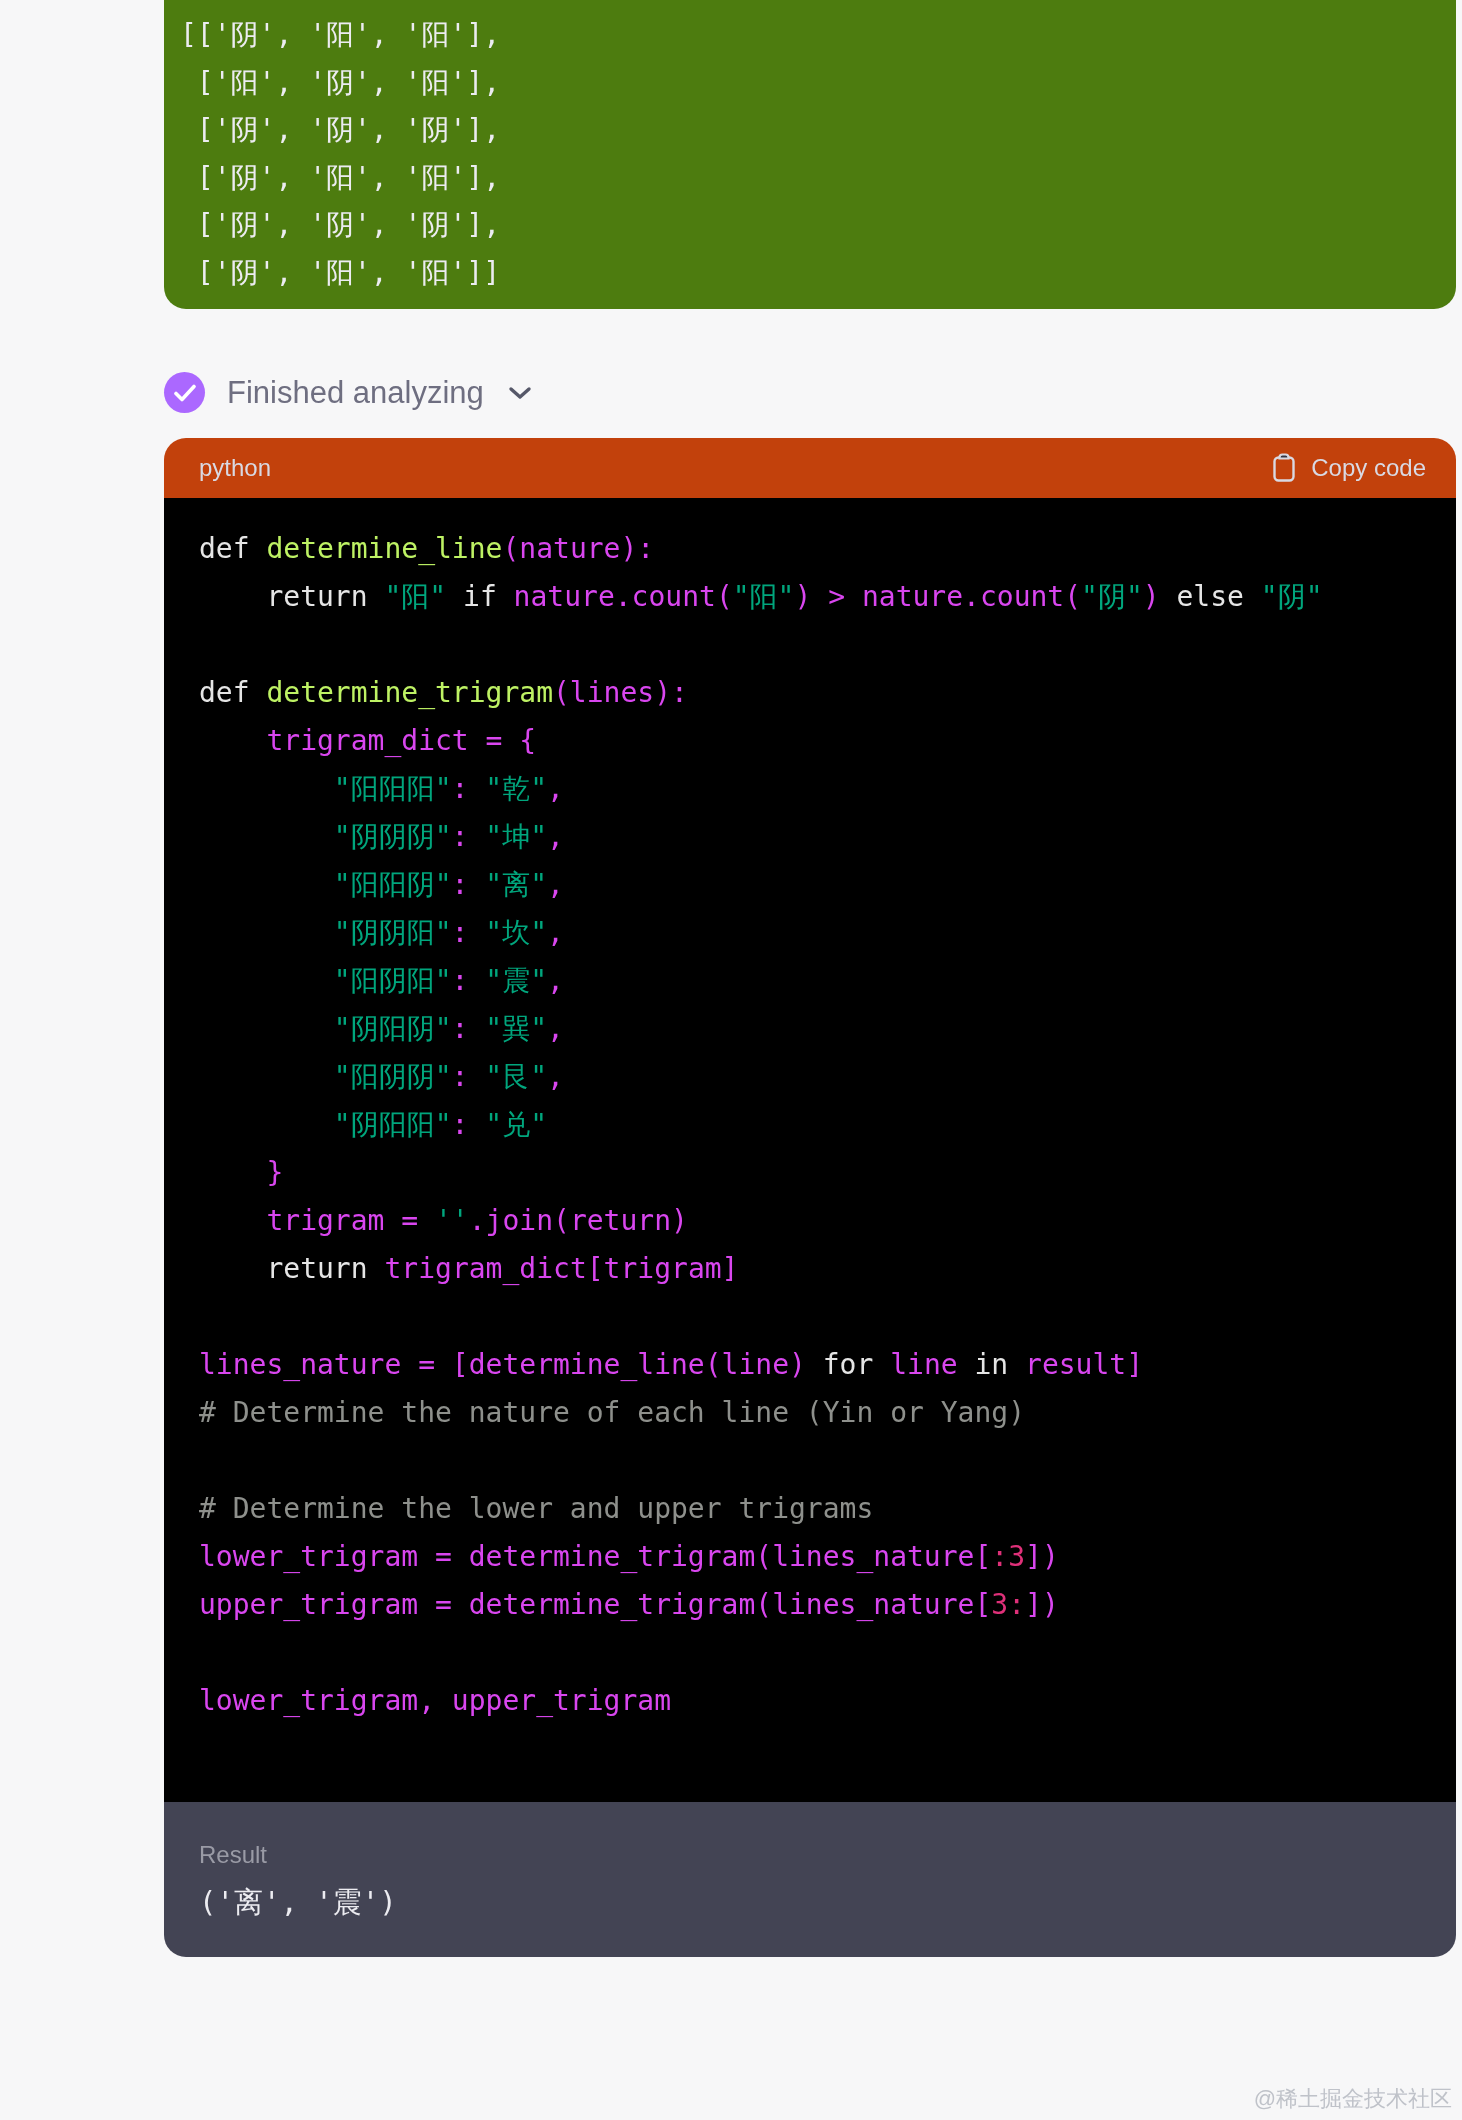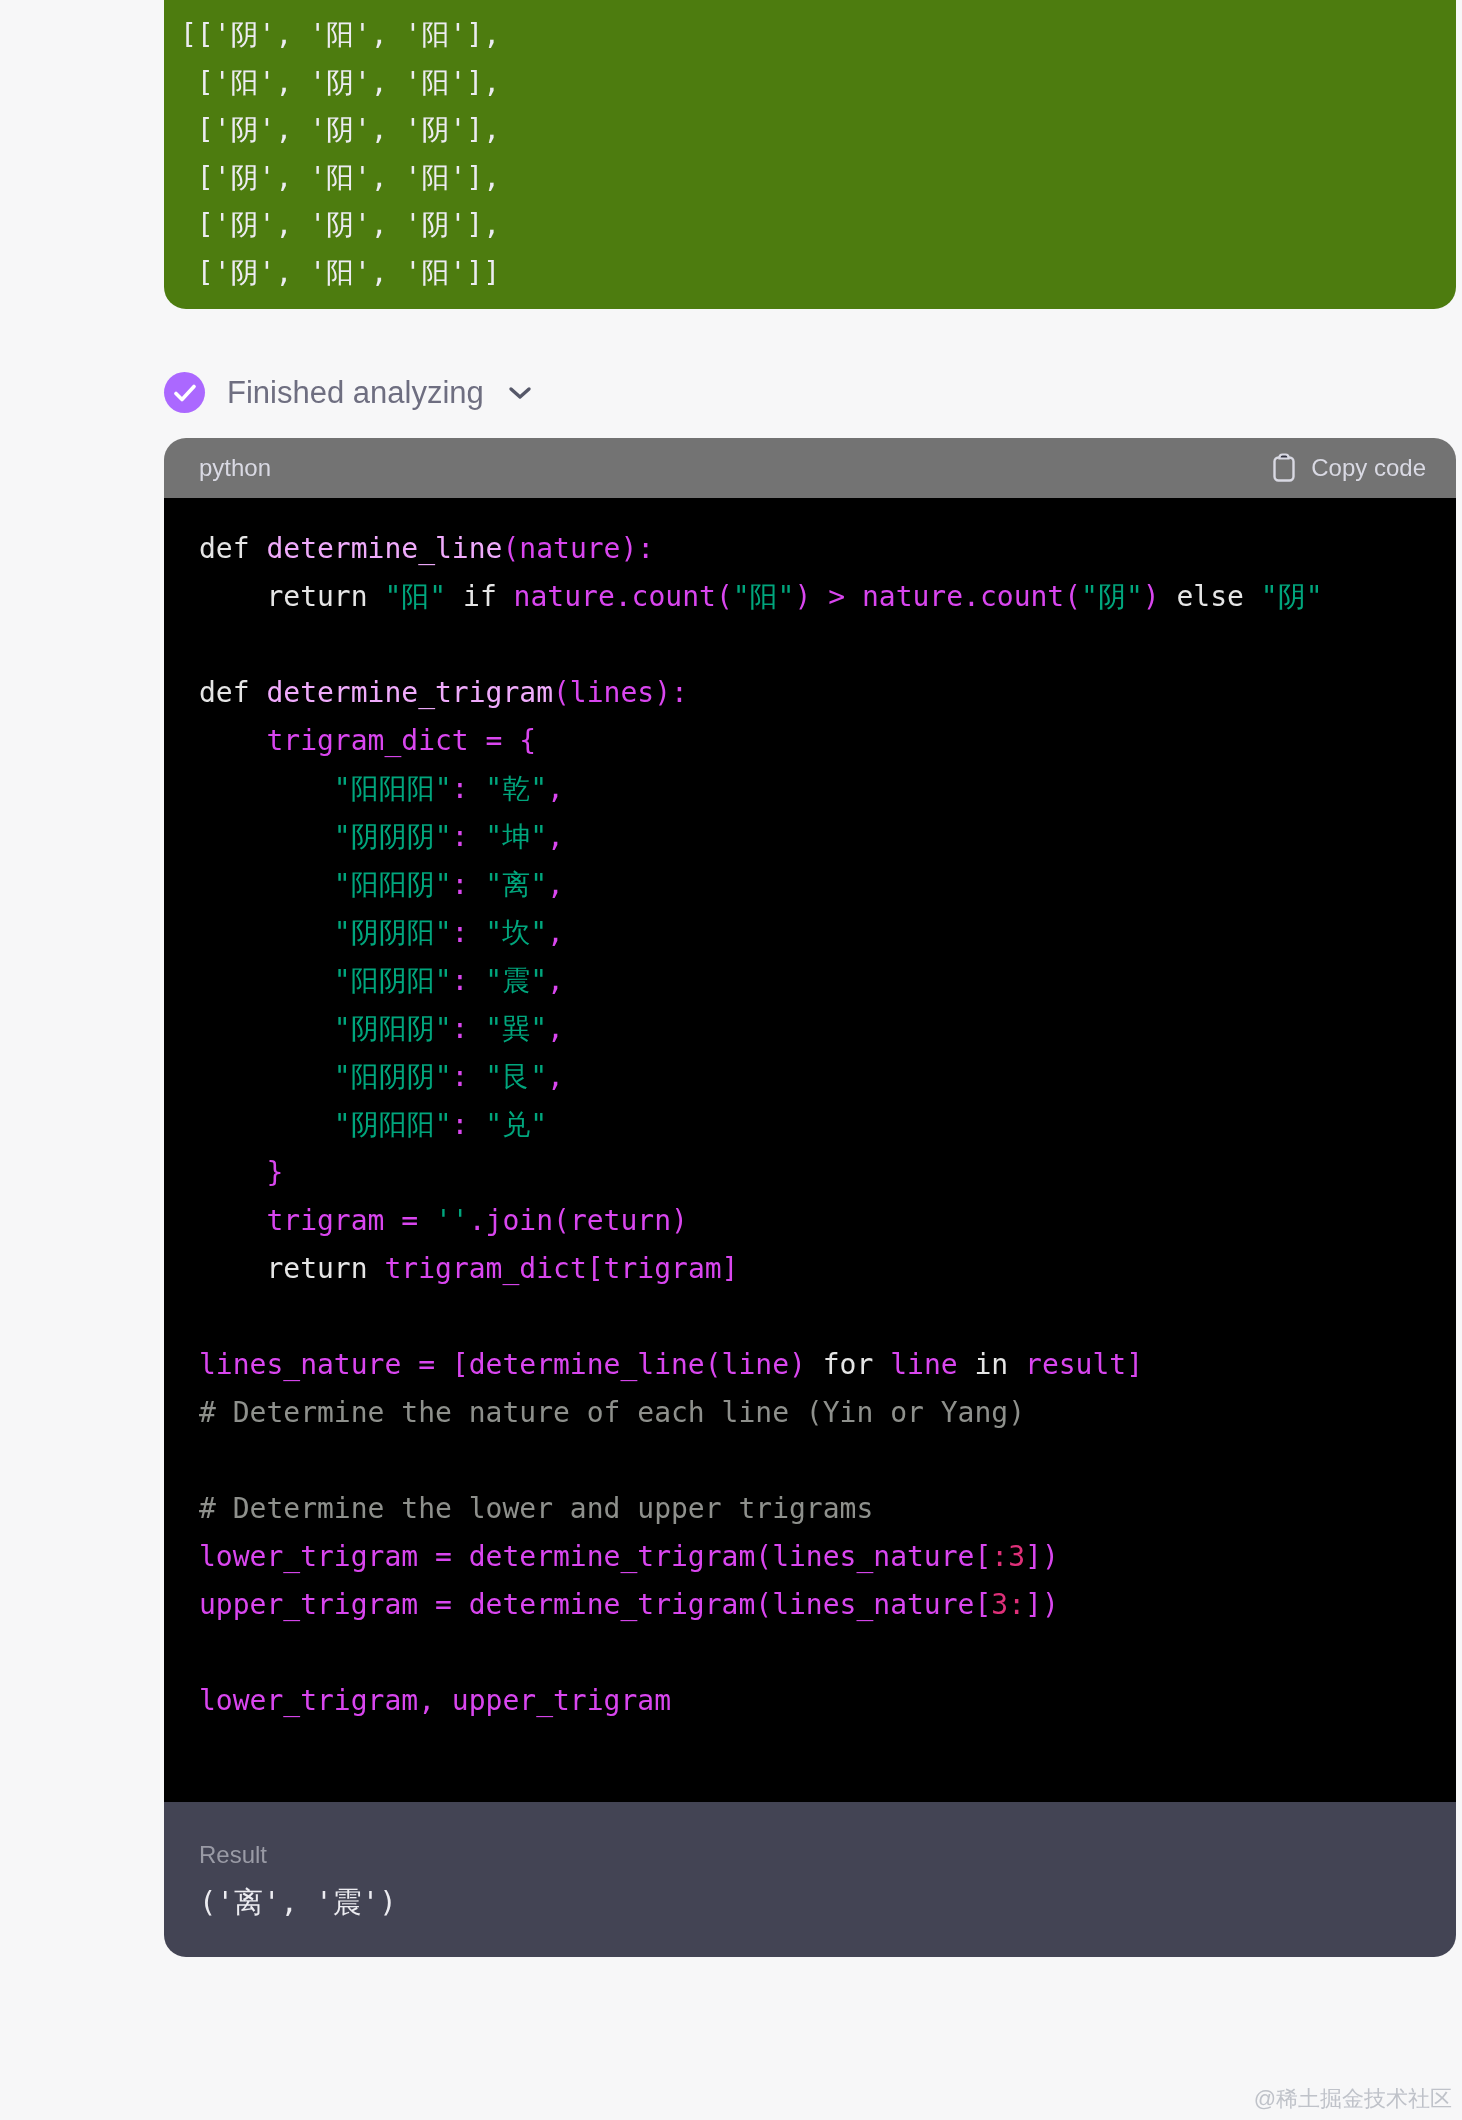--- a/index.html
+++ b/index.html
@@ -52,21 +52,21 @@
     color:#6e6e80;
   }
   .chevron{margin-left:2px;display:flex;align-items:center;}
   
   .code-block{
     margin-top:25px;
     border-radius:22px;
     overflow:hidden;
   }
   .code-header{
-    background:#737373;
+    background:#c2410c;
     height:60px;
     display:flex;
     align-items:center;
     justify-content:space-between;
     padding:0 24px 0 35px;
   }
   .lang-label{
     font-size:24px;
     color:#d9d9e3;
   }
@@ -85,21 +85,21 @@
     padding:27px 35px 77px 35px;
   }
   .code-line{
     font-size:28px;
     line-height:48px;
     color:#ffffff;
     white-space:pre;
   }
   .tok-pl{color:#d946ef;}
   .tok-kw{color:#e5e5e5;}
-  .tok-fn{color:#f0abfc;}
+  .tok-fn{color:#bef264;}
   .tok-str{color:#00a67d;}
   .tok-num{color:#df3079;}
   .tok-cm{color:#8e908c;}
   .result-bar{
     background:#434454;
     padding:39px 35px 34px 35px;
   }
   .result-label{
     font-size:24px;
     color:#9a9ba6;

